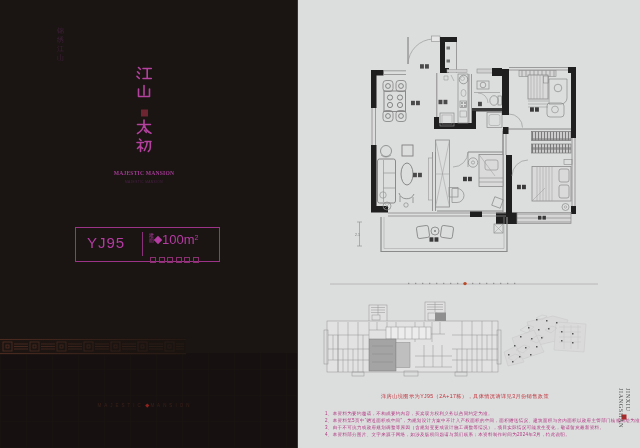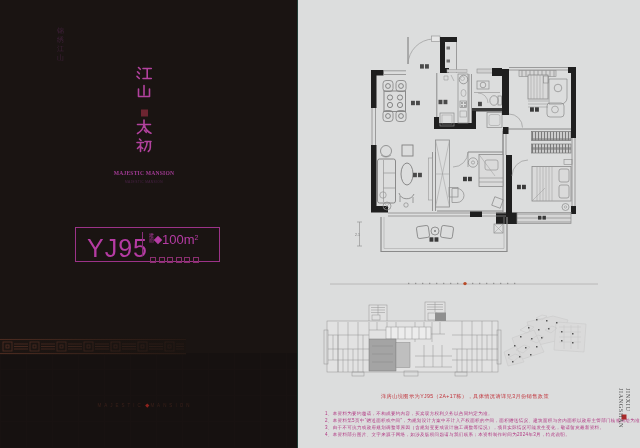--- a/index.html
+++ b/index.html
@@ -69,21 +69,21 @@
 <path d="M9,76.5 H15 M14.3,76.5 V82.5 Q14.3,85 12.3,86.5 M11.3,76.5 Q11.1,81 8.3,85.5"></path>
 </g>
 </svg>
 
 <div class="abs" style="left:84px;top:170px;width:120px;text-align:center;color:#a23b94;font-size:5.6px;font-family:'Liberation Serif',serif;font-weight:bold;letter-spacing:0.2px;">MAJESTIC MANSION</div>
 
 <div class="abs" style="left:104px;top:180px;width:80px;text-align:center;color:#4a2347;font-size:3.2px;letter-spacing:0.4px;">MAJESTIC MANSION</div>
 
 <div class="abs" style="left:75px;top:227px;width:143px;height:33px;border:1px solid #9c3388;"></div>
 
-<div class="abs" style="left:87px;top:234px;width:60px;color:#b53ba3;font-size:25px;letter-spacing:1px;">YJ95</div>
+<div class="abs" style="left:87px;top:234px;width:60px;color:#b53ba3;font-size:15px;letter-spacing:1px;">YJ95</div>
 
 <div class="abs" style="left:142px;top:232px;width:1px;height:24px;background:#8a2f7a;"></div>
 
 <div class="abs" style="left:149px;top:232px;width:70px;color:#b53ba3;font-size:13px;">
   <span style="display:inline-block;font-size:5px;line-height:5px;vertical-align:2px;">建<br>面</span><span style="display:inline-block;width:6px;height:6px;background:#b53ba3;transform:rotate(45deg);margin:0 1px 1px 1px;"></span>100m<span style="font-size:7px;vertical-align:4px;">2</span>
 </div>
 
 <div class="abs" style="left:150px;top:249px;width:60px;height:6px;">
 <span style="display:inline-block;width:4px;height:4px;border:0.8px solid #8a2f6f;margin-right:2.6px;"></span><span style="display:inline-block;width:4px;height:4px;border:0.8px solid #8a2f6f;margin-right:2.6px;"></span><span style="display:inline-block;width:4px;height:4px;border:0.8px solid #8a2f6f;margin-right:2.6px;"></span><span style="display:inline-block;width:4px;height:4px;border:0.8px solid #8a2f6f;margin-right:2.6px;"></span><span style="display:inline-block;width:4px;height:4px;border:0.8px solid #8a2f6f;margin-right:2.6px;"></span><span style="display:inline-block;width:4px;height:4px;border:0.8px solid #8a2f6f;"></span>
 </div>

